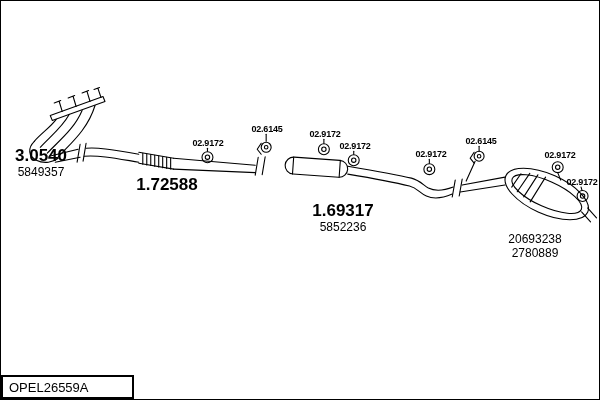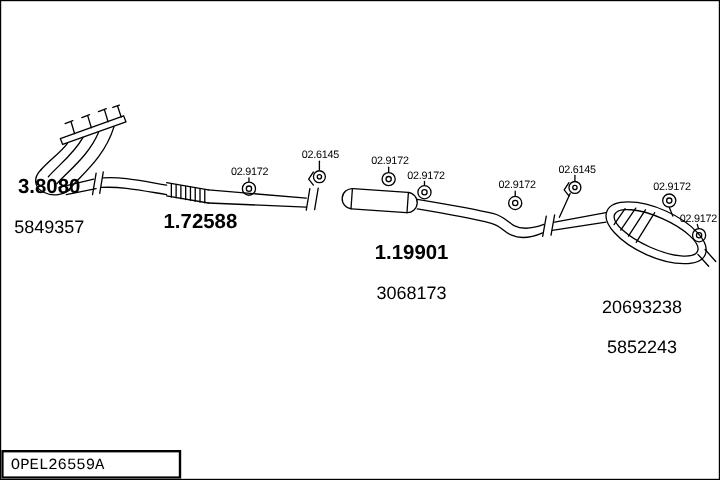--- a/index.html
+++ b/index.html
@@ -1,26 +1,26 @@
 <!DOCTYPE html>
 <html><head>
 <meta charset="utf-8">
 <style>
   html,body{margin:0;padding:0;background:#fff;}
   .canvas{position:relative;width:600px;height:400px;background:#fff;border:1px solid #000;
           box-sizing:border-box;overflow:hidden;font-family:"Liberation Sans",sans-serif;color:#000;}
   .drawing{position:absolute;left:0;top:0;width:100%;height:100%;}
   .plabel{position:absolute;text-align:center;line-height:1.08;}
   .pcode{font-size:17px;font-weight:700;white-space:nowrap;}
-  .pref{font-size:15px;font-weight:400;margin-top:17px;white-space:nowrap;}
-  .slabel{position:absolute;width:38px;text-align:center;font-size:9px;font-weight:400;
+  .pref{font-size:12px;font-weight:400;margin-top:1px;white-space:nowrap;}
+  .slabel{position:absolute;width:38px;text-align:center;font-size:9px;font-weight:700;
           letter-spacing:-0.2px;white-space:nowrap;}
-  .codebox{position:absolute;left:0;bottom:0;width:150px;height:24px;border:2px solid #000;
+  .codebox{position:absolute;left:0;bottom:0;width:133px;height:24px;border:2px solid #000;
            box-sizing:border-box;display:flex;align-items:center;padding-left:6px;
-           font-size:13px;background:#fff;font-family:Liberation Mono, monospace;}
+           font-size:13px;background:#fff;}
 </style>
 </head>
 <body>
 
 <div class="canvas">
 
   <svg class="drawing" viewBox="0 0 600 400">
     <g stroke="#000" fill="none" stroke-width="1.1" stroke-linecap="round" stroke-linejoin="round">
 
       <g>
@@ -114,36 +114,36 @@
       </g>
       <g>
         <circle cx="584" cy="196" r="5.5"></circle>
           <circle cx="584" cy="196" r="2.2"></circle>
         <path d="M582.5,187 L583.5,190.5"></path>
       </g>
     </g>
   </svg>
 
   <div class="plabel" style="left:2px;top:146px;width:76px">
-    <div class="pcode">3.8080</div>
+    <div class="pcode">3.0540</div>
     <div class="pref">5849357</div>
   </div>
 
   <div class="plabel" style="left:120px;top:175px;width:92px">
     <div class="pcode">1.72588</div>
   </div>
 
   <div class="plabel" style="left:296px;top:201px;width:92px">
-    <div class="pcode">1.19901</div>
-    <div class="pref">3068173</div>
+    <div class="pcode">1.69317</div>
+    <div class="pref">5852236</div>
   </div>
 
   <div class="plabel" style="left:487px;top:231px;width:94px">
     <div class="pref">20693238</div>
-    <div class="pref">5852243</div>
+    <div class="pref">2780889</div>
   </div>
 
   <div class="slabel" style="left:188px;top:137px">02.9172</div>
   <div class="slabel" style="left:247px;top:123px">02.6145</div>
   <div class="slabel" style="left:305px;top:128px">02.9172</div>
   <div class="slabel" style="left:335px;top:140px">02.9172</div>
   <div class="slabel" style="left:411px;top:148px">02.9172</div>
   <div class="slabel" style="left:461px;top:135px">02.6145</div>
   <div class="slabel" style="left:540px;top:149px">02.9172</div>
   <div class="slabel" style="left:563px;top:176px;width:36px">02.9172</div>

